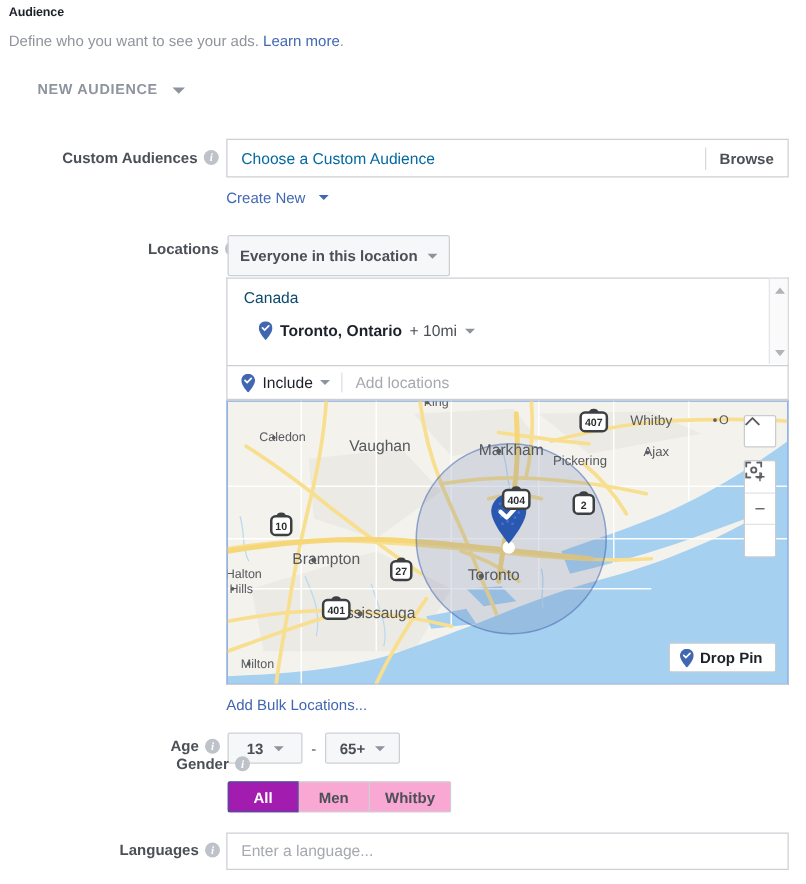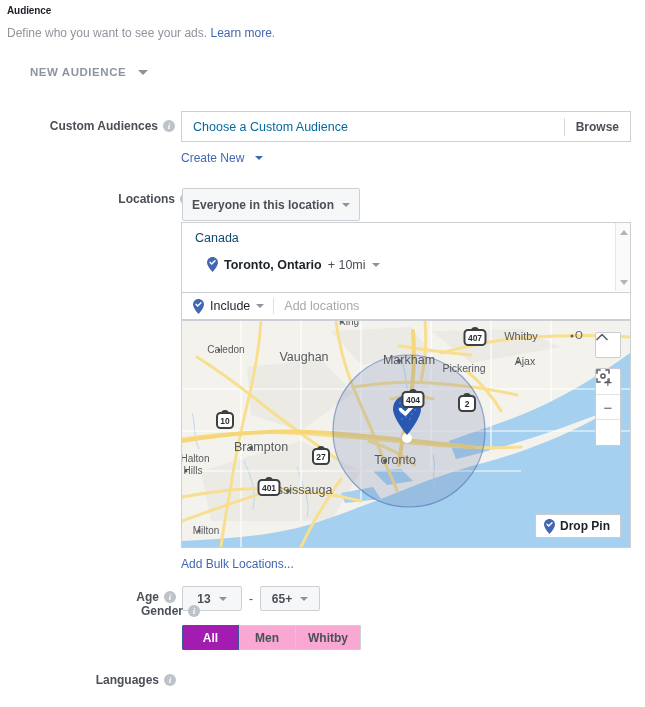--- a/index.html
+++ b/index.html
@@ -514,14 +514,17 @@
   <div class="gender-row" id="gender-row">
       <div class="g-btn active">All</div>
       <div class="g-btn">Men</div>
       <div class="g-btn">Whitby</div>
     </div>
 
   <div class="rowlabel" style="left:0; top:673px; width:176px;text-align:center;">
     <span>Languages</span>
     <span class="info-icon">i</span>
   </div>
+  <div class="lang-box">
+    <div class="lang-ph">Enter a language...</div>
+  </div>
 
 </div>
 
 </body></html>

